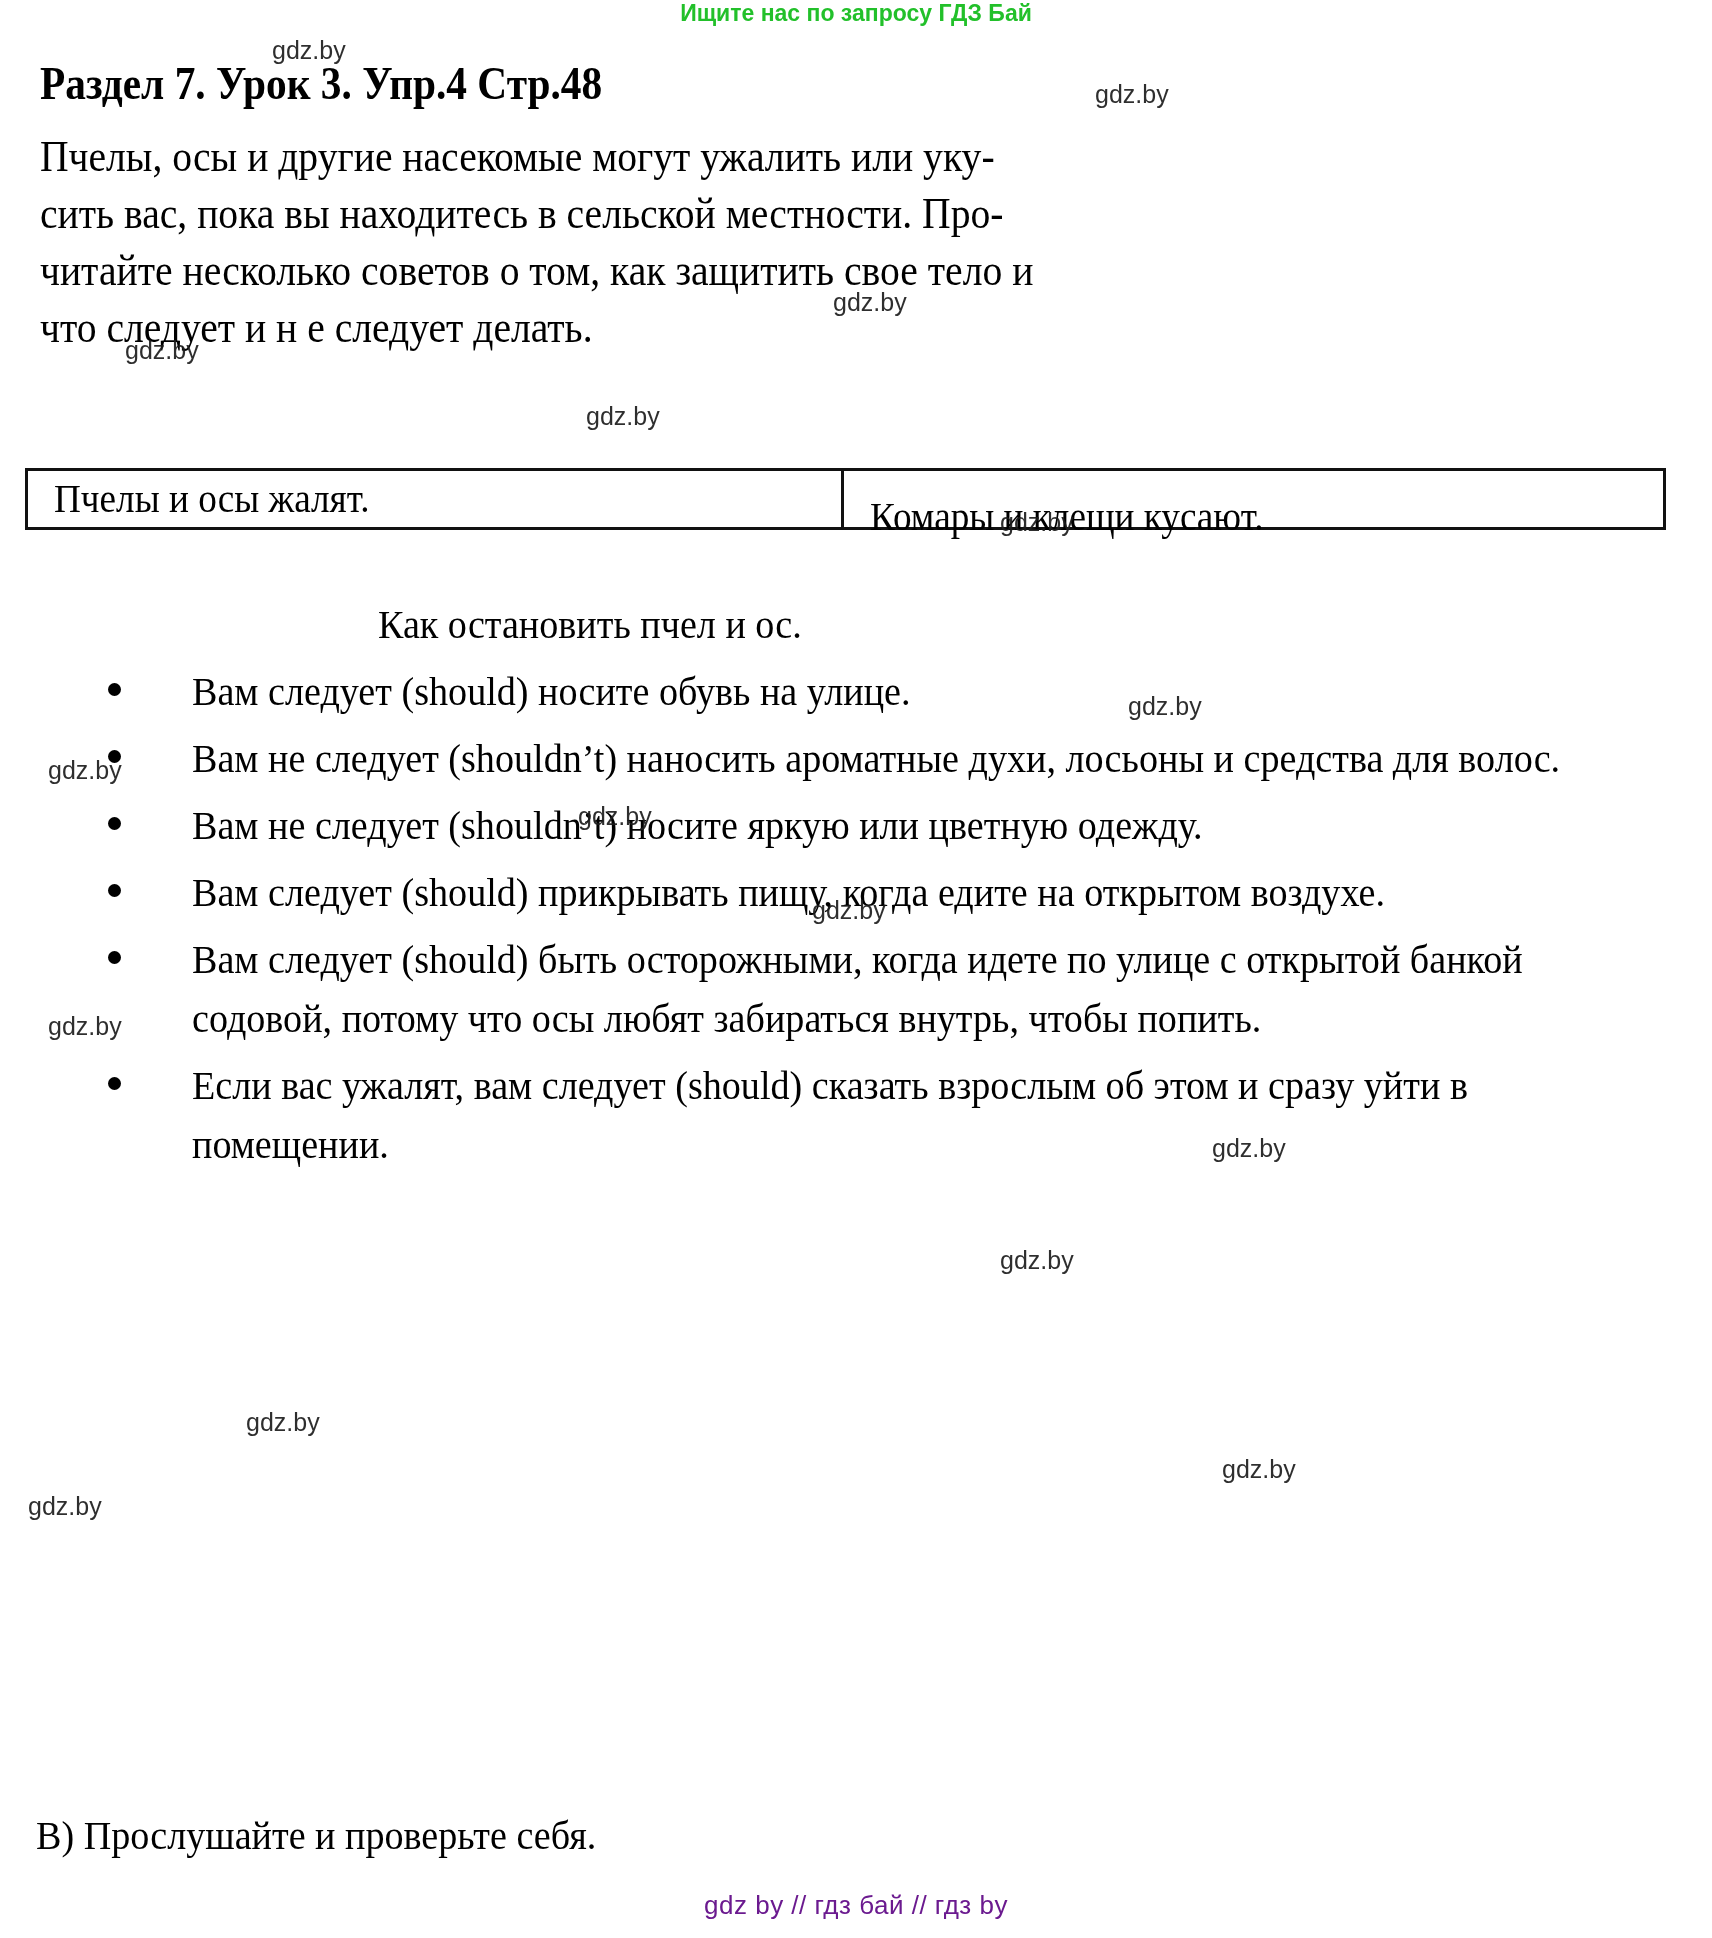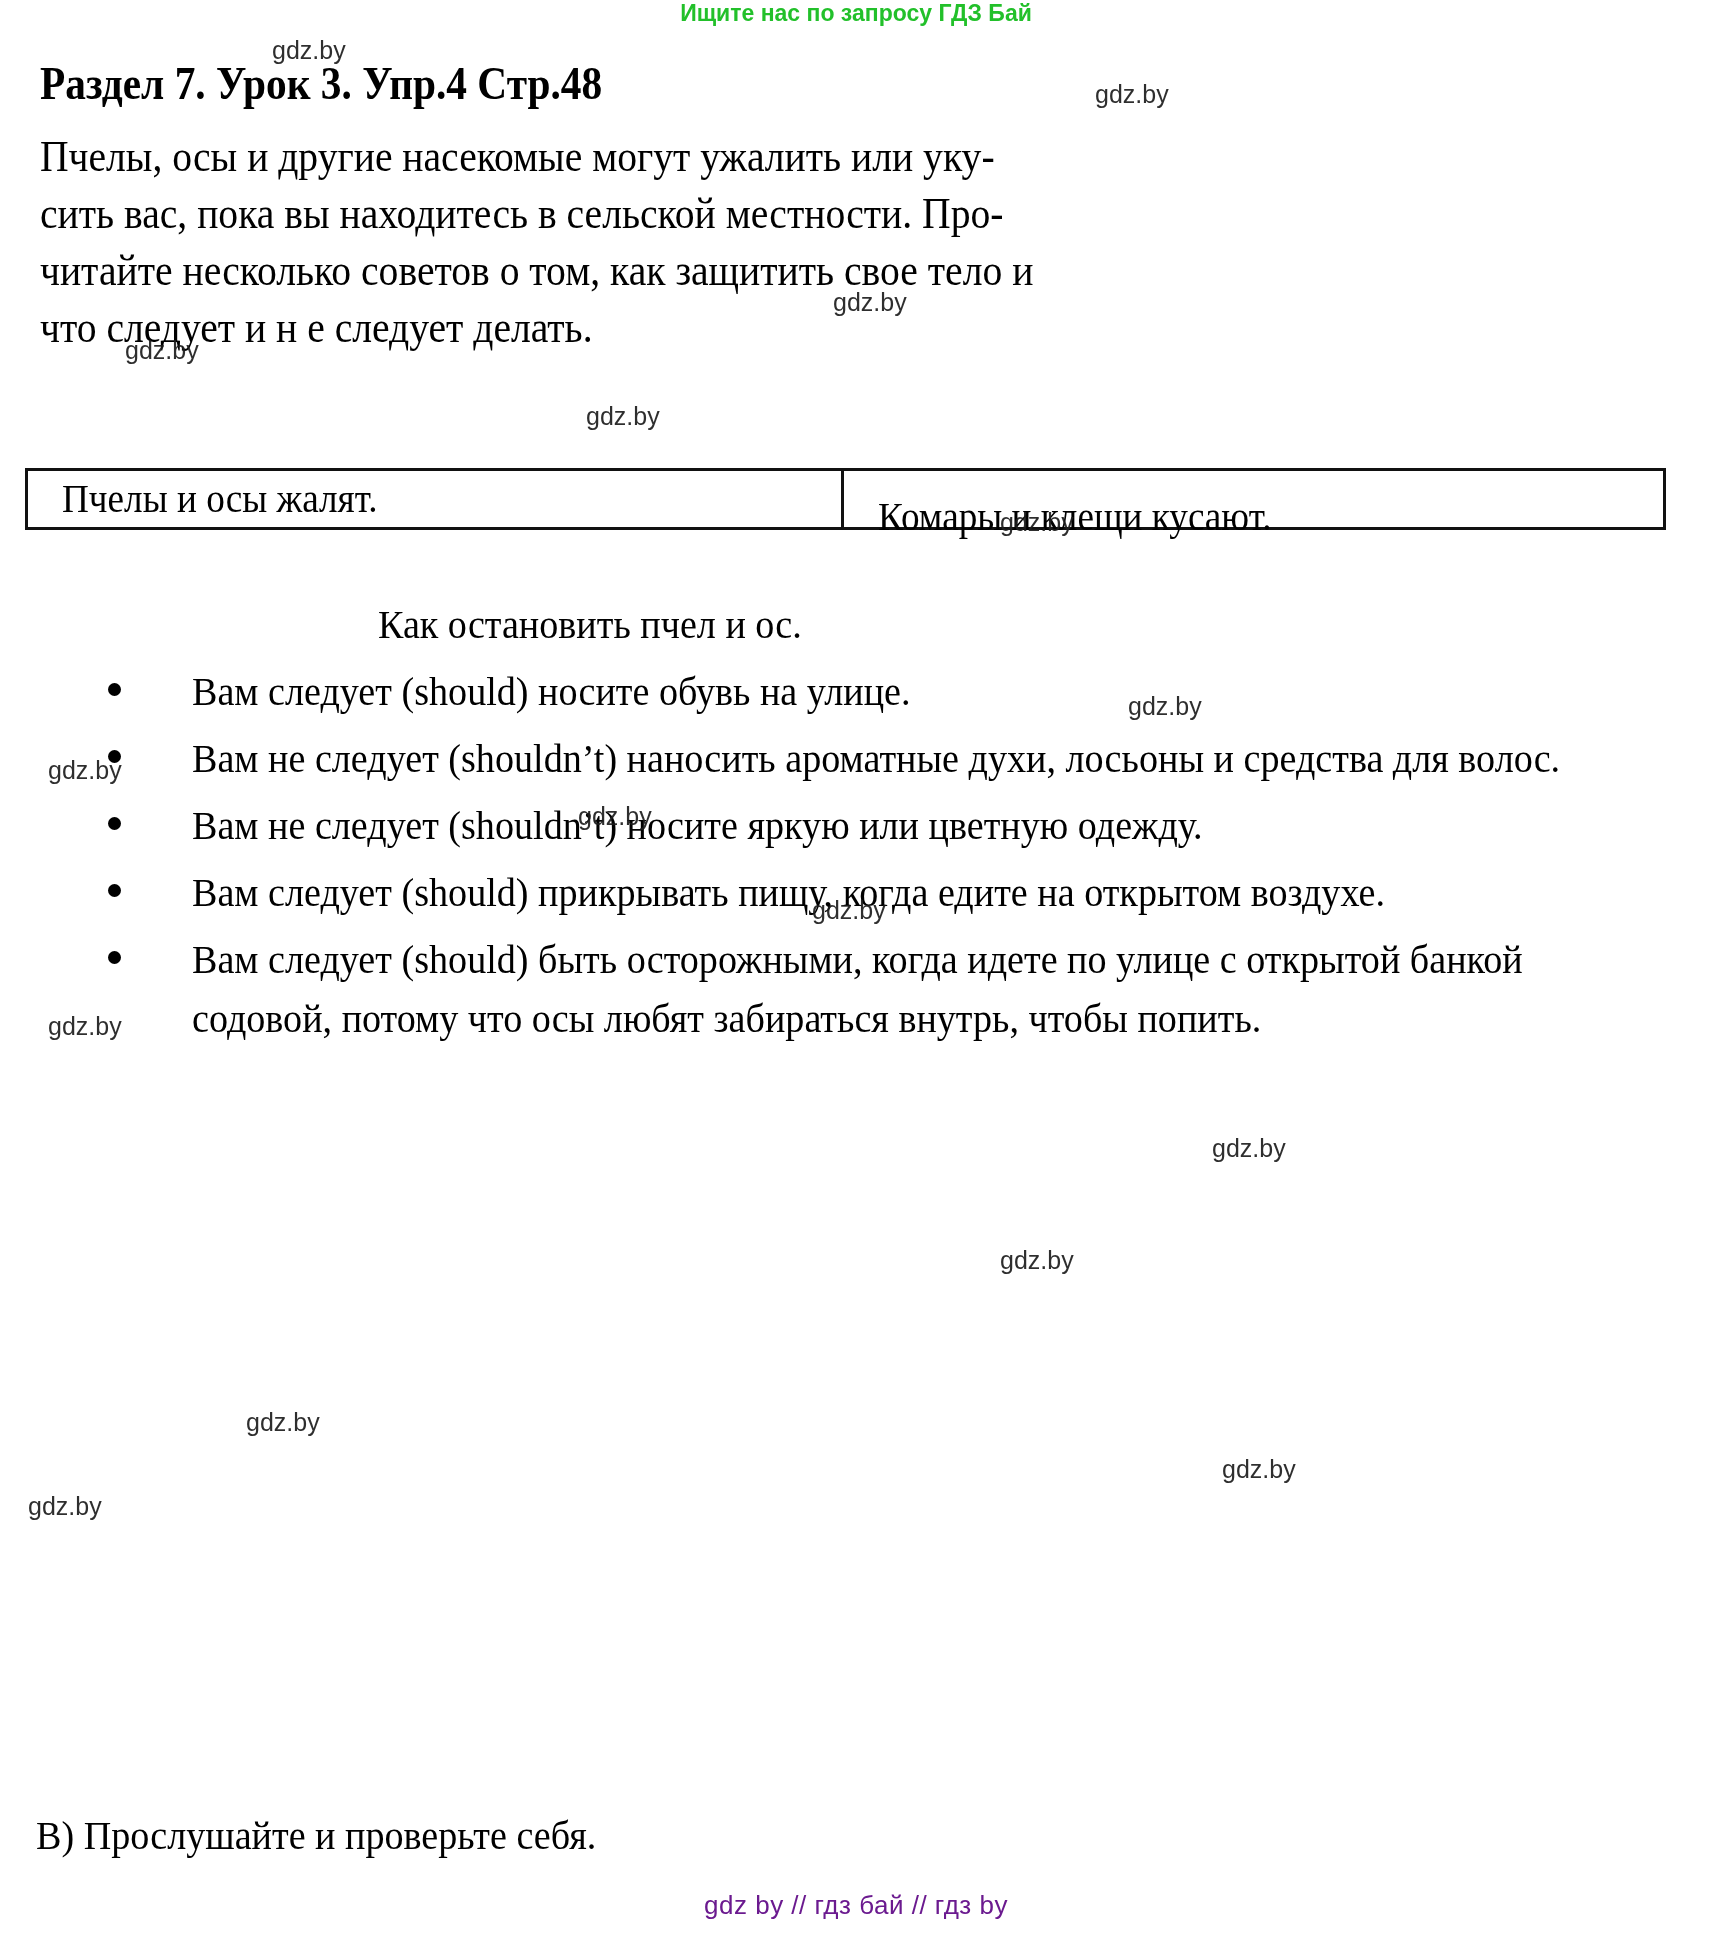--- a/index.html
+++ b/index.html
@@ -101,21 +101,21 @@
     border: 3px solid #111111;
     box-sizing: border-box;
     display: flex;
   }
   .tcell {
     box-sizing: border-box;
     display: flex;
     align-items: center;
     font-size: 40px;
     line-height: 44px;
-    padding-left: 34px;
+    padding-left: 26px;
     white-space: nowrap;
   }
   .tcell span { transform: scaleX(0.93); transform-origin: left center; display:inline-block;}
   .tcell.left  { width: 817px; border-right: 3px solid #111111; }
   .tcell.right { width: 821px; margin-top: 36px; }
 
   
   .section-heading {
     position: absolute;
     left: 0;
@@ -213,20 +213,24 @@
       <span class="bullet"></span>
       <span class="txt">Вам не следует (shouldn’t) носите яркую или цветную одежду.</span>
     </li>
     <li class="tip-item">
       <span class="bullet"></span>
       <span class="txt">Вам следует (should) прикрывать пищу, когда едите на открытом воздухе.</span>
     </li>
     <li class="tip-item">
       <span class="bullet"></span>
       <span class="txt">Вам следует (should) быть осторожными, когда идете по улице с открытой банкой содовой, потому что осы любят забираться внутрь, чтобы попить.</span>
+    </li>
+    <li class="tip-item">
+      <span class="bullet"></span>
+      <span class="txt">Если вас ужалят, вам следует (should) сказать взрослым об этом и сразу уйти в помещении.</span>
     </li>
   </ul>
 
   <div class="closing">
     <span>В) Прослушайте и проверьте себя.</span>
   </div>
 
   <div id="watermark-layer">
       <div class="wm" style="left: 272px; top: 36px; font-size: 25px;">gdz.by</div>
       <div class="wm" style="left: 1095px; top: 80px; font-size: 25px;">gdz.by</div>

